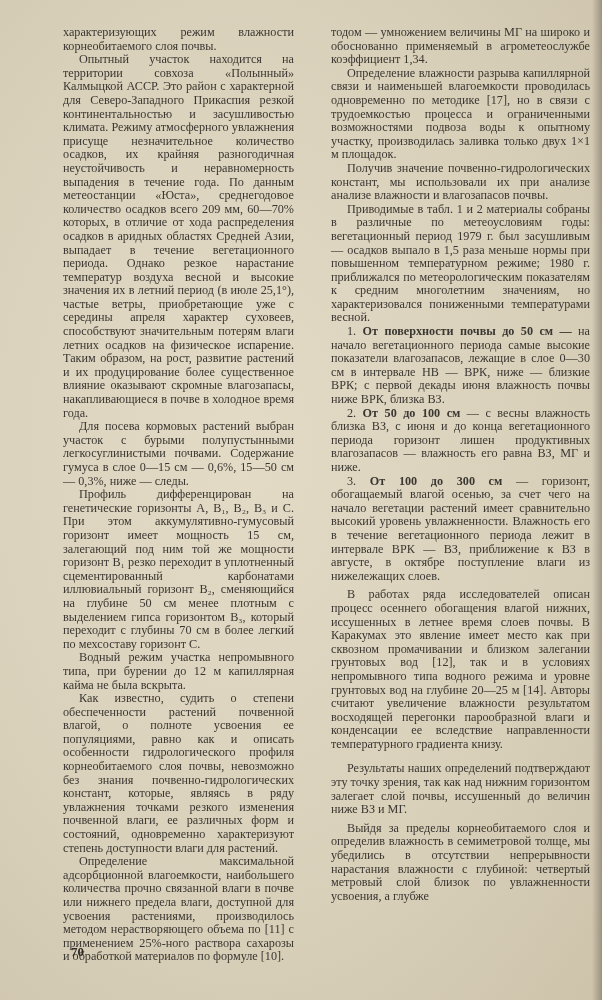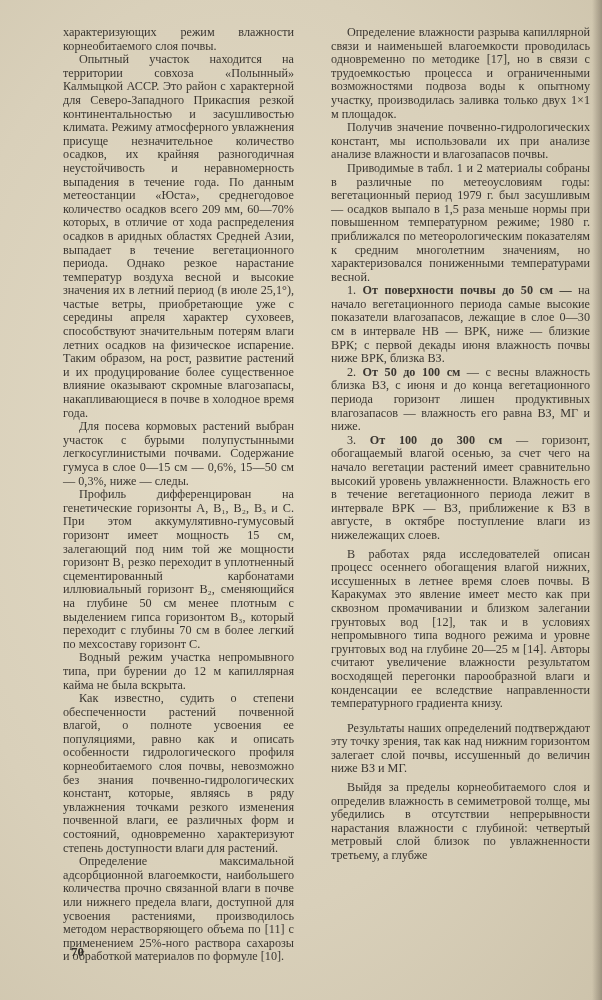--- a/index.html
+++ b/index.html
@@ -44,29 +44,30 @@
     <p class="ind">Опытный участок находится на территории совхоза «Полынный» Калмыцкой АССР. Это район с характерной для Северо-Западного Прикаспия резкой континентальностью и засушливостью климата. Режиму атмосферного увлажнения присуще незначительное количество осадков, их крайняя разногодичная неустойчивость и неравномерность выпадения в течение года. По данным метеостанции «Юста», среднегодовое количество осадков всего 209 мм, 60—70% которых, в отличие от хода распределения осадков в аридных областях Средней Азии, выпадает в течение вегетационного периода. Однако резкое нарастание температур воздуха весной и высокие значения их в летний период (в июле 25,1°), частые ветры, приобретающие уже с середины апреля характер суховеев, способствуют значительным потерям влаги летних осадков на физическое испарение. Таким образом, на рост, развитие растений и их продуцирование более существенное влияние оказывают скромные влагозапасы, накапливающиеся в почве в холодное время года.</p>
     <p class="ind">Для посева кормовых растений выбран участок с бурыми полупустынными легкосуглинистыми почвами. Содержание гумуса в слое 0—15 см — 0,6%, 15—50 см — 0,3%, ниже — следы.</p>
     <p class="ind">Профиль дифференцирован на генетические горизонты А, B₁, B₂, B₃ и С. При этом аккумулятивно-гумусовый горизонт имеет мощность 15 см, залегающий под ним той же мощности горизонт B₁ резко переходит в уплотненный сцементированный карбонатами иллювиальный горизонт B₂, сменяющийся на глубине 50 см менее плотным с выделением гипса горизонтом B₃, который переходит с глубины 70 см в более легкий по мехсоставу горизонт С.</p>
     <p class="ind">Водный режим участка непромывного типа, при бурении до 12 м капиллярная кайма не была вскрыта.</p>
     <p class="ind">Как известно, судить о степени обеспеченности растений почвенной влагой, о полноте усвоения ее популяциями, равно как и описать особенности гидрологического профиля корнеобитаемого слоя почвы, невозможно без знания почвенно-гидрологических констант, которые, являясь в ряду увлажнения точками резкого изменения почвенной влаги, ее различных форм и состояний, одновременно характеризуют степень доступности влаги для растений.</p>
     <p class="ind">Определение максимальной адсорбционной влагоемкости, наибольшего количества прочно связанной влаги в почве или нижнего предела влаги, доступной для усвоения растениями, производилось методом нерастворяющего объема по [11] с применением 25%-ного раствора сахарозы и обработкой материалов по формуле [10].</p>
 
   </div>
 
   <div class="col col-right">
+    <p>тодом — умножением величины МГ на широко и обоснованно применяемый в агрометеослужбе коэффициент 1,34.</p>
     <p class="ind">Определение влажности разрыва капиллярной связи и наименьшей влагоемкости проводилась одновременно по методике [17], но в связи с трудоемкостью процесса и ограниченными возможностями подвоза воды к опытному участку, производилась заливка только двух 1×1 м площадок.</p>
     <p class="ind">Получив значение почвенно-гидрологических констант, мы использовали их при анализе анализе влажности и влагозапасов почвы.</p>
     <p class="ind">Приводимые в табл. 1 и 2 материалы собраны в различные по метеоусловиям годы: вегетационный период 1979 г. был засушливым — осадков выпало в 1,5 раза меньше нормы при повышенном температурном режиме; 1980 г. приближался по метеорологическим показателям к средним многолетним значениям, но характеризовался пониженными температурами весной.</p>
 
     <p class="ind"><span>1.</span> <b>От поверхности почвы до 50 см —</b><span> на начало вегетационного периода самые высокие показатели влагозапасов, лежащие в слое 0—30 см в интервале НВ — ВРК, ниже — близкие ВРК; с первой декады июня влажность почвы ниже ВРК, близка ВЗ.</span></p>
     <p class="ind"><span>2.</span> <b>От 50 до 100 см</b><span> — с весны влажность близка ВЗ, с июня и до конца вегетационного периода горизонт лишен продуктивных влагозапасов — влажность его равна ВЗ, МГ и ниже.</span></p>
     <p class="ind"><span>3.</span> <b>От 100 до 300 см</b><span> — горизонт, обогащаемый влагой осенью, за счет чего на начало вегетации растений имеет сравнительно высокий уровень увлажненности. Влажность его в течение вегетационного периода лежит в интервале ВРК — ВЗ, приближение к ВЗ в августе, в октябре поступление влаги из нижележащих слоев.</span></p>
 
     <p class="ind" style="margin-top:5px">В работах ряда исследователей описан процесс осеннего обогащения влагой нижних, иссушенных в летнее время слоев почвы. В Каракумах это явление имеет место как при сквозном промачивании и близком залегании грунтовых вод [12], так и в условиях непромывного типа водного режима и уровне грунтовых вод на глубине 20—25 м [14]. Авторы считают увеличение влажности результатом восходящей перегонки парообразной влаги и конденсации ее вследствие направленности температурного градиента книзу.</p>
     <p class="ind" style="margin-top:11px">Результаты наших определений подтверждают эту точку зрения, так как над нижним горизонтом залегает слой почвы, иссушенный до величин ниже ВЗ и МГ.</p>
-    <p class="ind" style="margin-top:5px">Выйдя за пределы корнеобитаемого слоя и определив влажность в семиметровой толще, мы убедились в отсутствии непрерывности нарастания влажности с глубиной: четвертый метровый слой близок по увлажненности третьему, а глубже</p>
+    <p class="ind" style="margin-top:5px">Выйдя за пределы корнеобитаемого слоя и определив влажность в семиметровой толще, мы убедились в отсутствии непрерывности нарастания влажности с глубиной: четвертый метровый слой близок по увлажненности усвоения, а глубже</p>
   </div>
 
   <div class="page-number">70</div>
 
   <div class="spine"></div>
 </div>
 
 </body></html>

